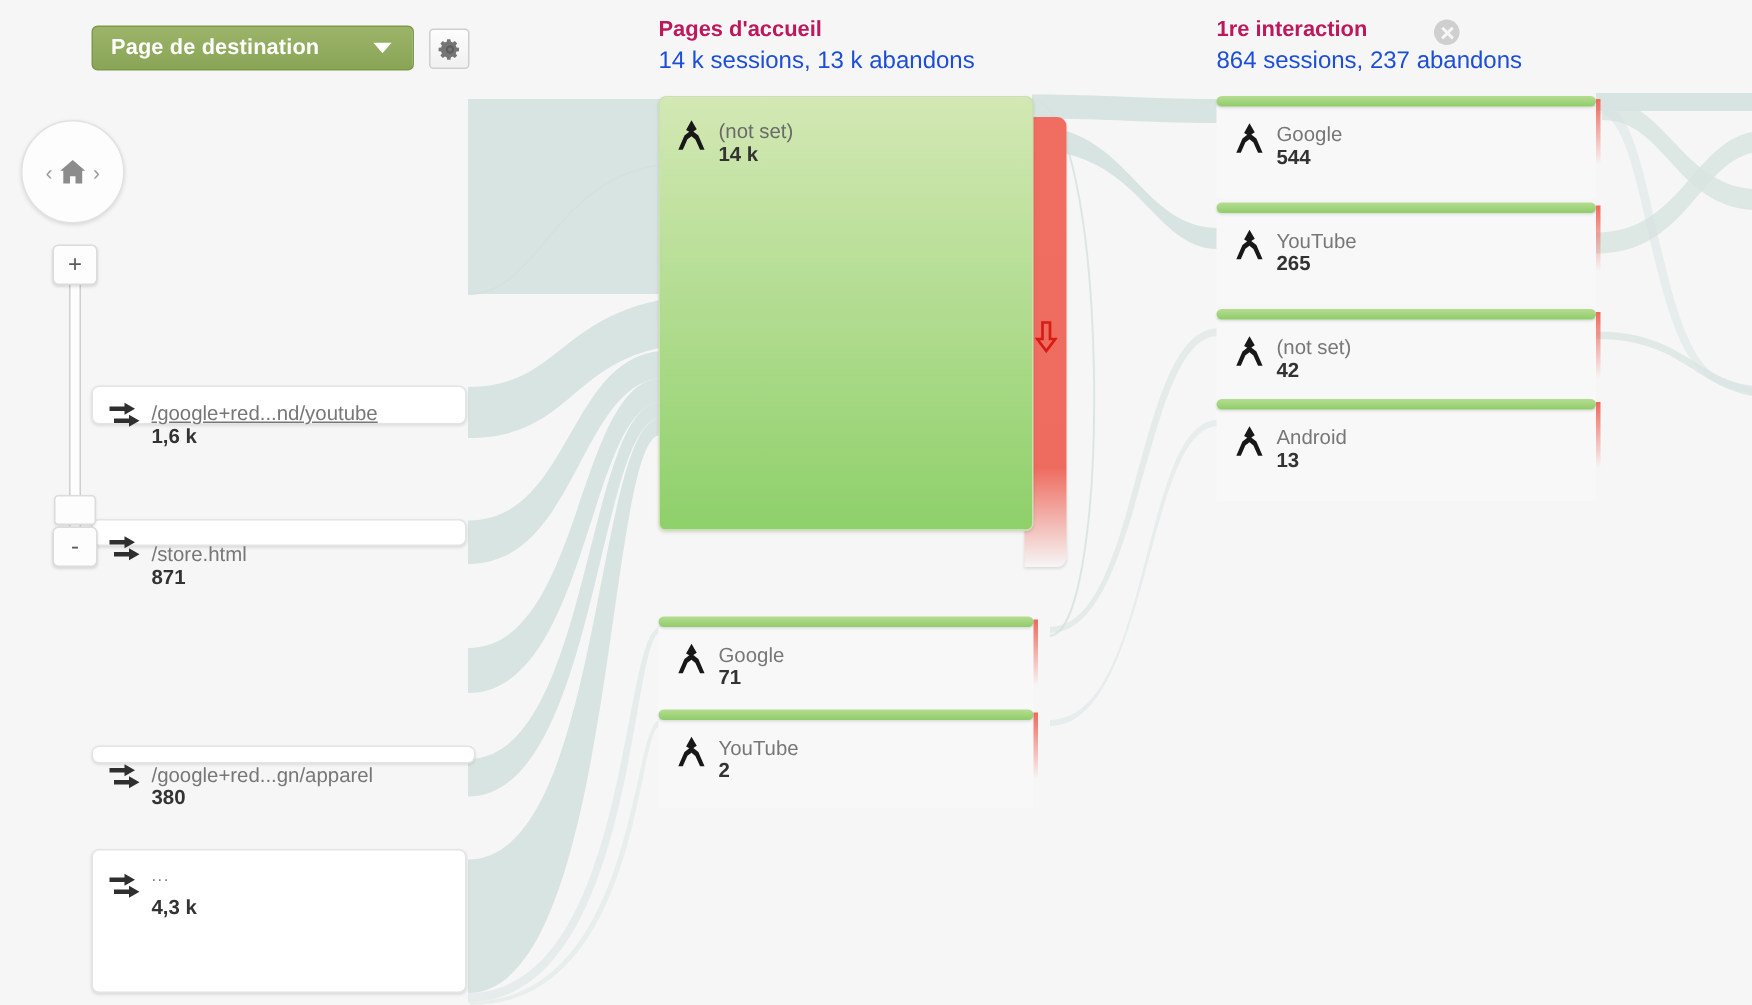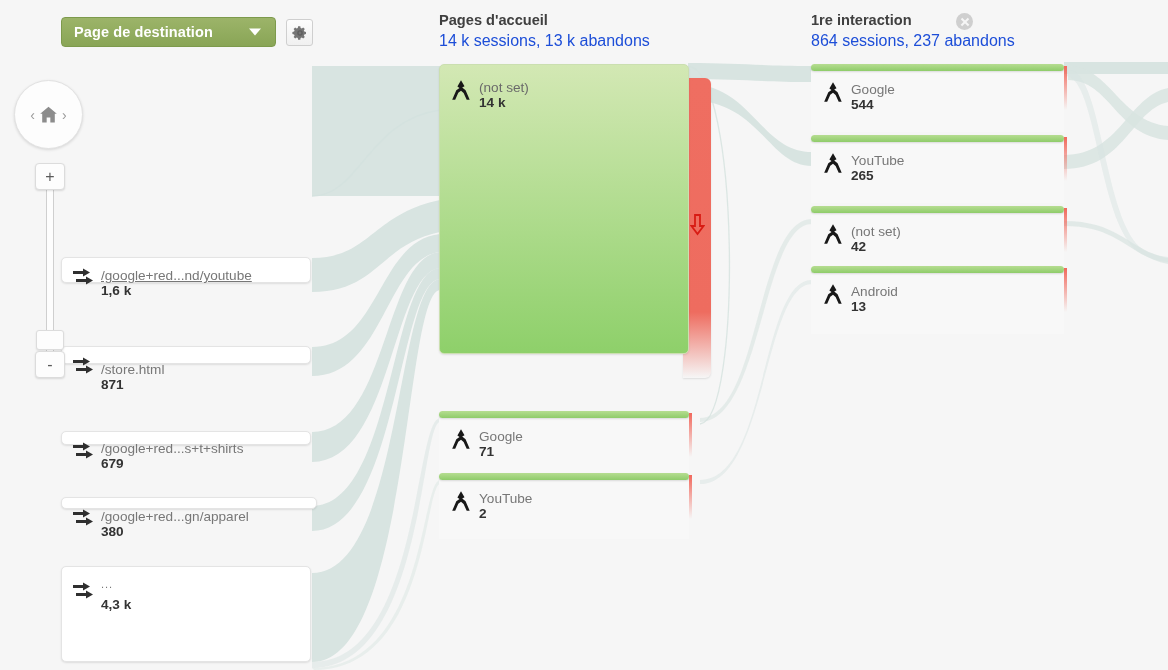--- a/index.html
+++ b/index.html
@@ -29,21 +29,21 @@
   .gear-btn {
     position: absolute; left: 286px; top: 19px;
     width: 27px; height: 27px;
     background: linear-gradient(#fdfdfd, #f0f0f0);
     border: 1px solid #cfcfcf; border-radius: 3px;
     display: flex; align-items: center; justify-content: center;
     cursor: pointer;
   }
 
   .col-head { position: absolute; }
-  .col-head .title { font-size: 14.6px; font-weight: bold; color: #404040; white-space: nowrap; }
+  .col-head .title { font-size: 14.6px; font-weight: bold; color: #be185d; white-space: nowrap; }
   .col-head .sub { font-size: 16px; color: #1d4ed8; margin-top: 4px; white-space: nowrap; }
   .close-x {
     position: absolute; width: 17px; height: 17px; border-radius: 50%;
     background: #cfcfcf; cursor: pointer;
   }
   .close-x::before, .close-x::after {
     content: ""; position: absolute; left: 3.5px; top: 7.6px;
     width: 10px; height: 2.2px; background: #f6f6f6;
   }
   .close-x::before { transform: rotate(45deg); }
@@ -248,35 +248,20 @@
             <path d="M12 2.5 19 6.5 12 10.5z"></path>
             <path d="M5 13h11v3H5z"></path>
             <path d="M15 10.5 22 14.5 15 18.5z"></path>
           </g>
         </svg>
     </span>
     <div class="lbl" style="top:15px;">/store.html</div>
     <div class="val" style="top:31px;">871</div>
   </div>
 
-  <div class="node" style="left:61px; top:431px; width:250px; height:14px;">
-    <div class="box"></div>
-    <span class="ico" style="top:9px;">
-      <svg width="26" height="26" viewBox="0 0 26 26">
-          <g fill="#2f2f2f">
-            <path d="M2 5h11v3H2z"></path>
-            <path d="M12 2.5 19 6.5 12 10.5z"></path>
-            <path d="M5 13h11v3H5z"></path>
-            <path d="M15 10.5 22 14.5 15 18.5z"></path>
-          </g>
-        </svg>
-    </span>
-    <div class="lbl" style="top:9px;">/google+red...s+t+shirts</div>
-    <div class="val" style="top:25px;">679</div>
-  </div>
 
   <div class="node" style="left:61px; top:497px; width:256px; height:12px;">
     <div class="box"></div>
     <span class="ico" style="top:10px;">
       <svg width="26" height="26" viewBox="0 0 26 26">
           <g fill="#2f2f2f">
             <path d="M2 5h11v3H2z"></path>
             <path d="M12 2.5 19 6.5 12 10.5z"></path>
             <path d="M5 13h11v3H5z"></path>
             <path d="M15 10.5 22 14.5 15 18.5z"></path>

